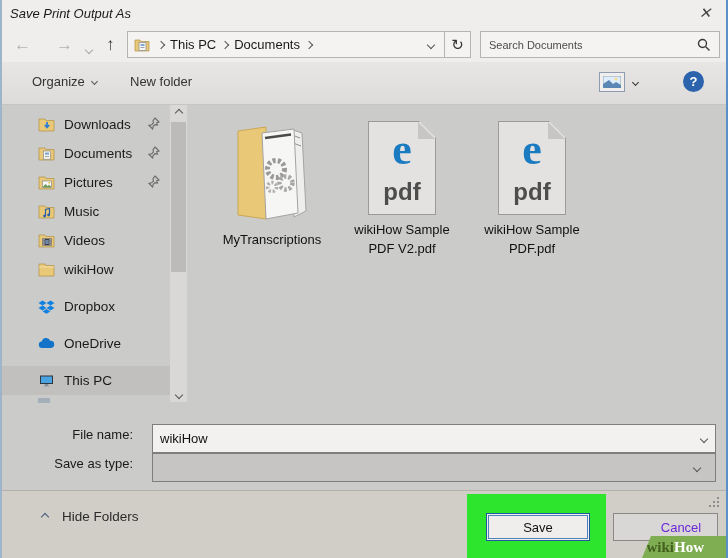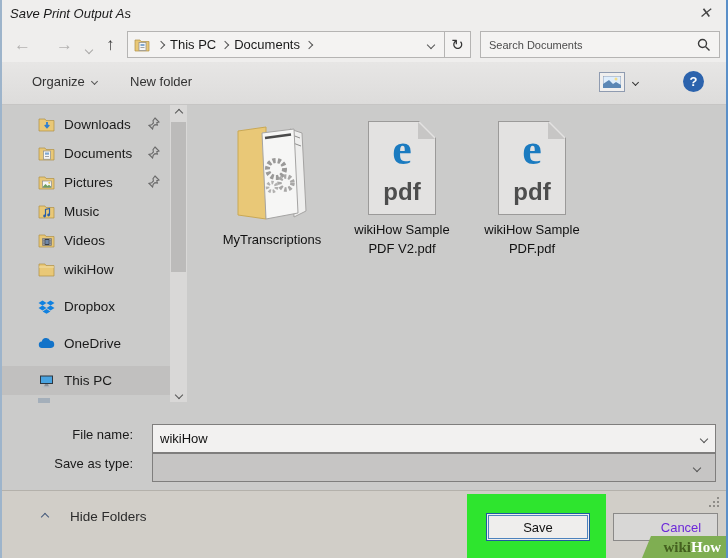--- a/index.html
+++ b/index.html
@@ -79,35 +79,35 @@
   #fnamewrap { position:absolute; left:150px; right:0; top:0; bottom:0; background:#f2f1f0; border:1px solid #7f7e7d;
                display:flex; align-items:center; }
   #fnamewrap input { flex:1; border:none; background:transparent; outline:none; padding:0 7px;
                      font-family:"Liberation Sans",sans-serif; font-size:13px; color:#111; }
   #ftype { position:absolute; left:150px; right:0; top:0; bottom:0; background:#c6c5c4; border:1px solid #7f7e7d;
            display:flex; align-items:center; padding:0 7px; font-size:13px; color:#111; cursor:pointer; }
   .fieldchev { margin-left:auto; margin-right:8px; }
 
   
   #footer { position:absolute; left:0; top:490px; right:0; height:68px; background:#d1cec8; border-top:1px solid #b4b1ab; }
-  #hidefolders { position:absolute; left:40px; top:18px; display:flex; align-items:center; gap:22px; cursor:pointer; }
+  #hidefolders { position:absolute; left:40px; top:18px; display:flex; align-items:center; gap:14px; cursor:pointer; }
   #hidefolders span.txt { font-size:13.5px; color:#2b2b2b; }
   #greenbox { position:absolute; left:465px; top:3px; width:139px; height:65px; background:#2ee52e; }
   #savebtn { position:absolute; left:484px; top:22px; width:104px; height:28px; background:#efeeed;
              border:1px solid #1e5a9e; box-shadow:inset 0 0 0 1px #efeeed, inset 0 0 0 2px #4d82bd;
              font-family:"Liberation Sans",sans-serif; font-size:13px; color:#111; cursor:pointer; }
   #cancelbtn { position:absolute; left:611px; top:22px; width:105px; height:28px; background:#d8d7d6;
                border:1px solid #8a8988; font-family:"Liberation Sans",sans-serif; font-size:13px; color:#6d28d9; cursor:pointer;padding-left:31px; }
   #grip { position:absolute; right:7px; top:6px; width:10px; height:10px; }
   #grip i { position:absolute; width:2px; height:2px; background:#8f8d88; }
 
   
   #watermark { position:absolute; right:0; bottom:0; width:84px; height:22px; background:#7fae52;
                clip-path:polygon(9px 0, 100% 0, 100% 100%, 0 100%);
-               display:flex; align-items:center; justify-content:flex-end; padding-right:5px;
+               display:flex; align-items:center; justify-content:flex-end; padding-right:22px;
                font-family:"Liberation Serif",serif; font-weight:bold; font-size:15px; }
   #watermark .w1 { color:#44601f; }
   #watermark .w2 { color:#ffffff; }
 
   svg { display:block; }
 </style>
 </head>
 <body>
 
 <div id="win">

